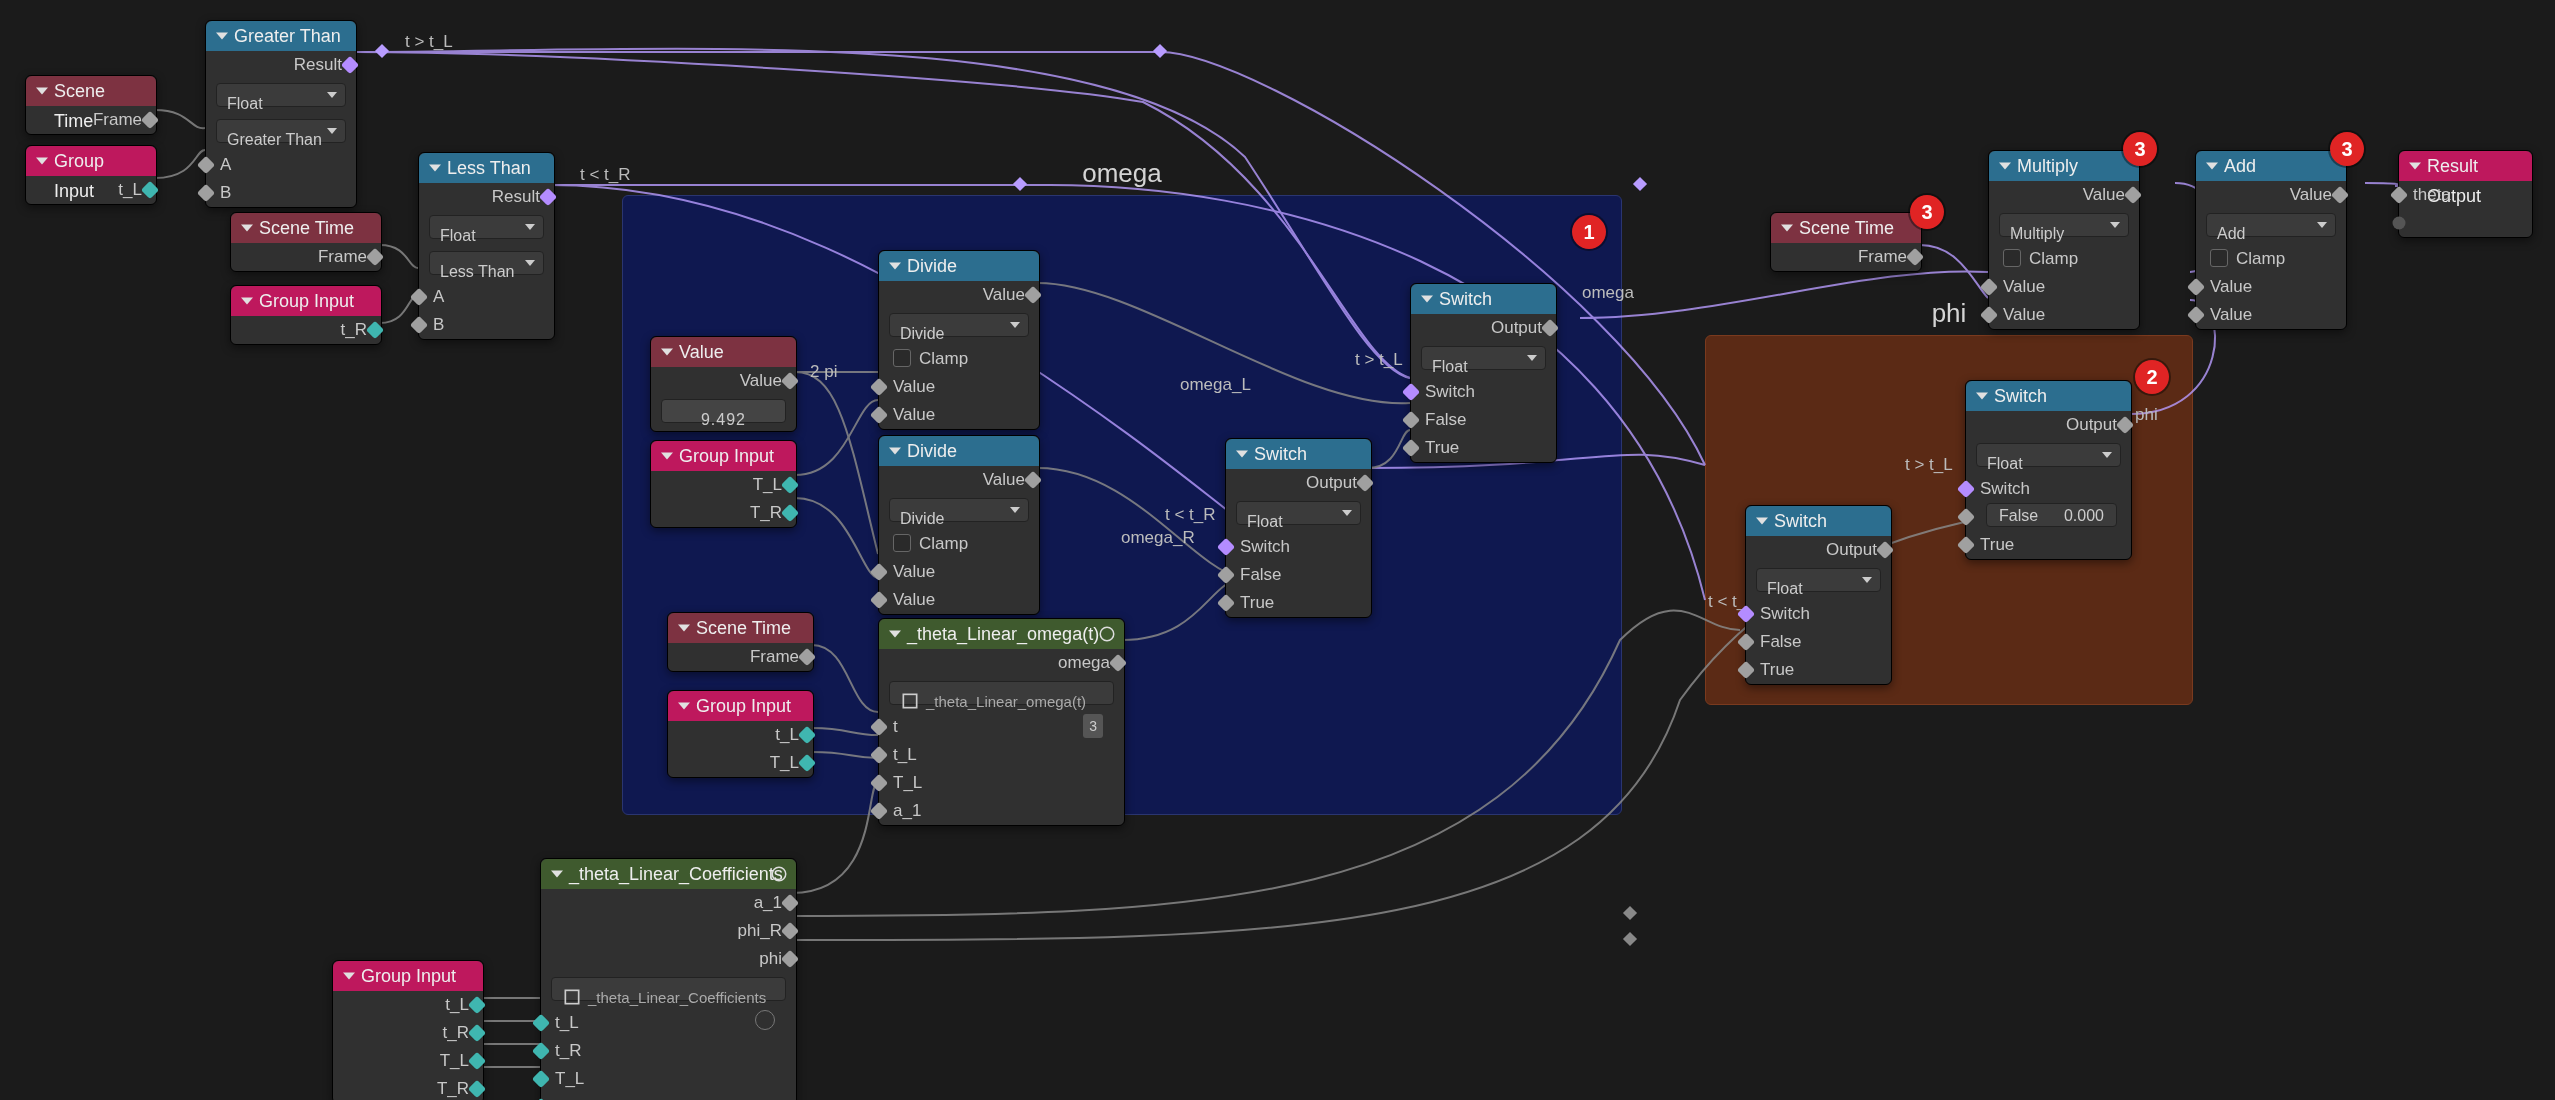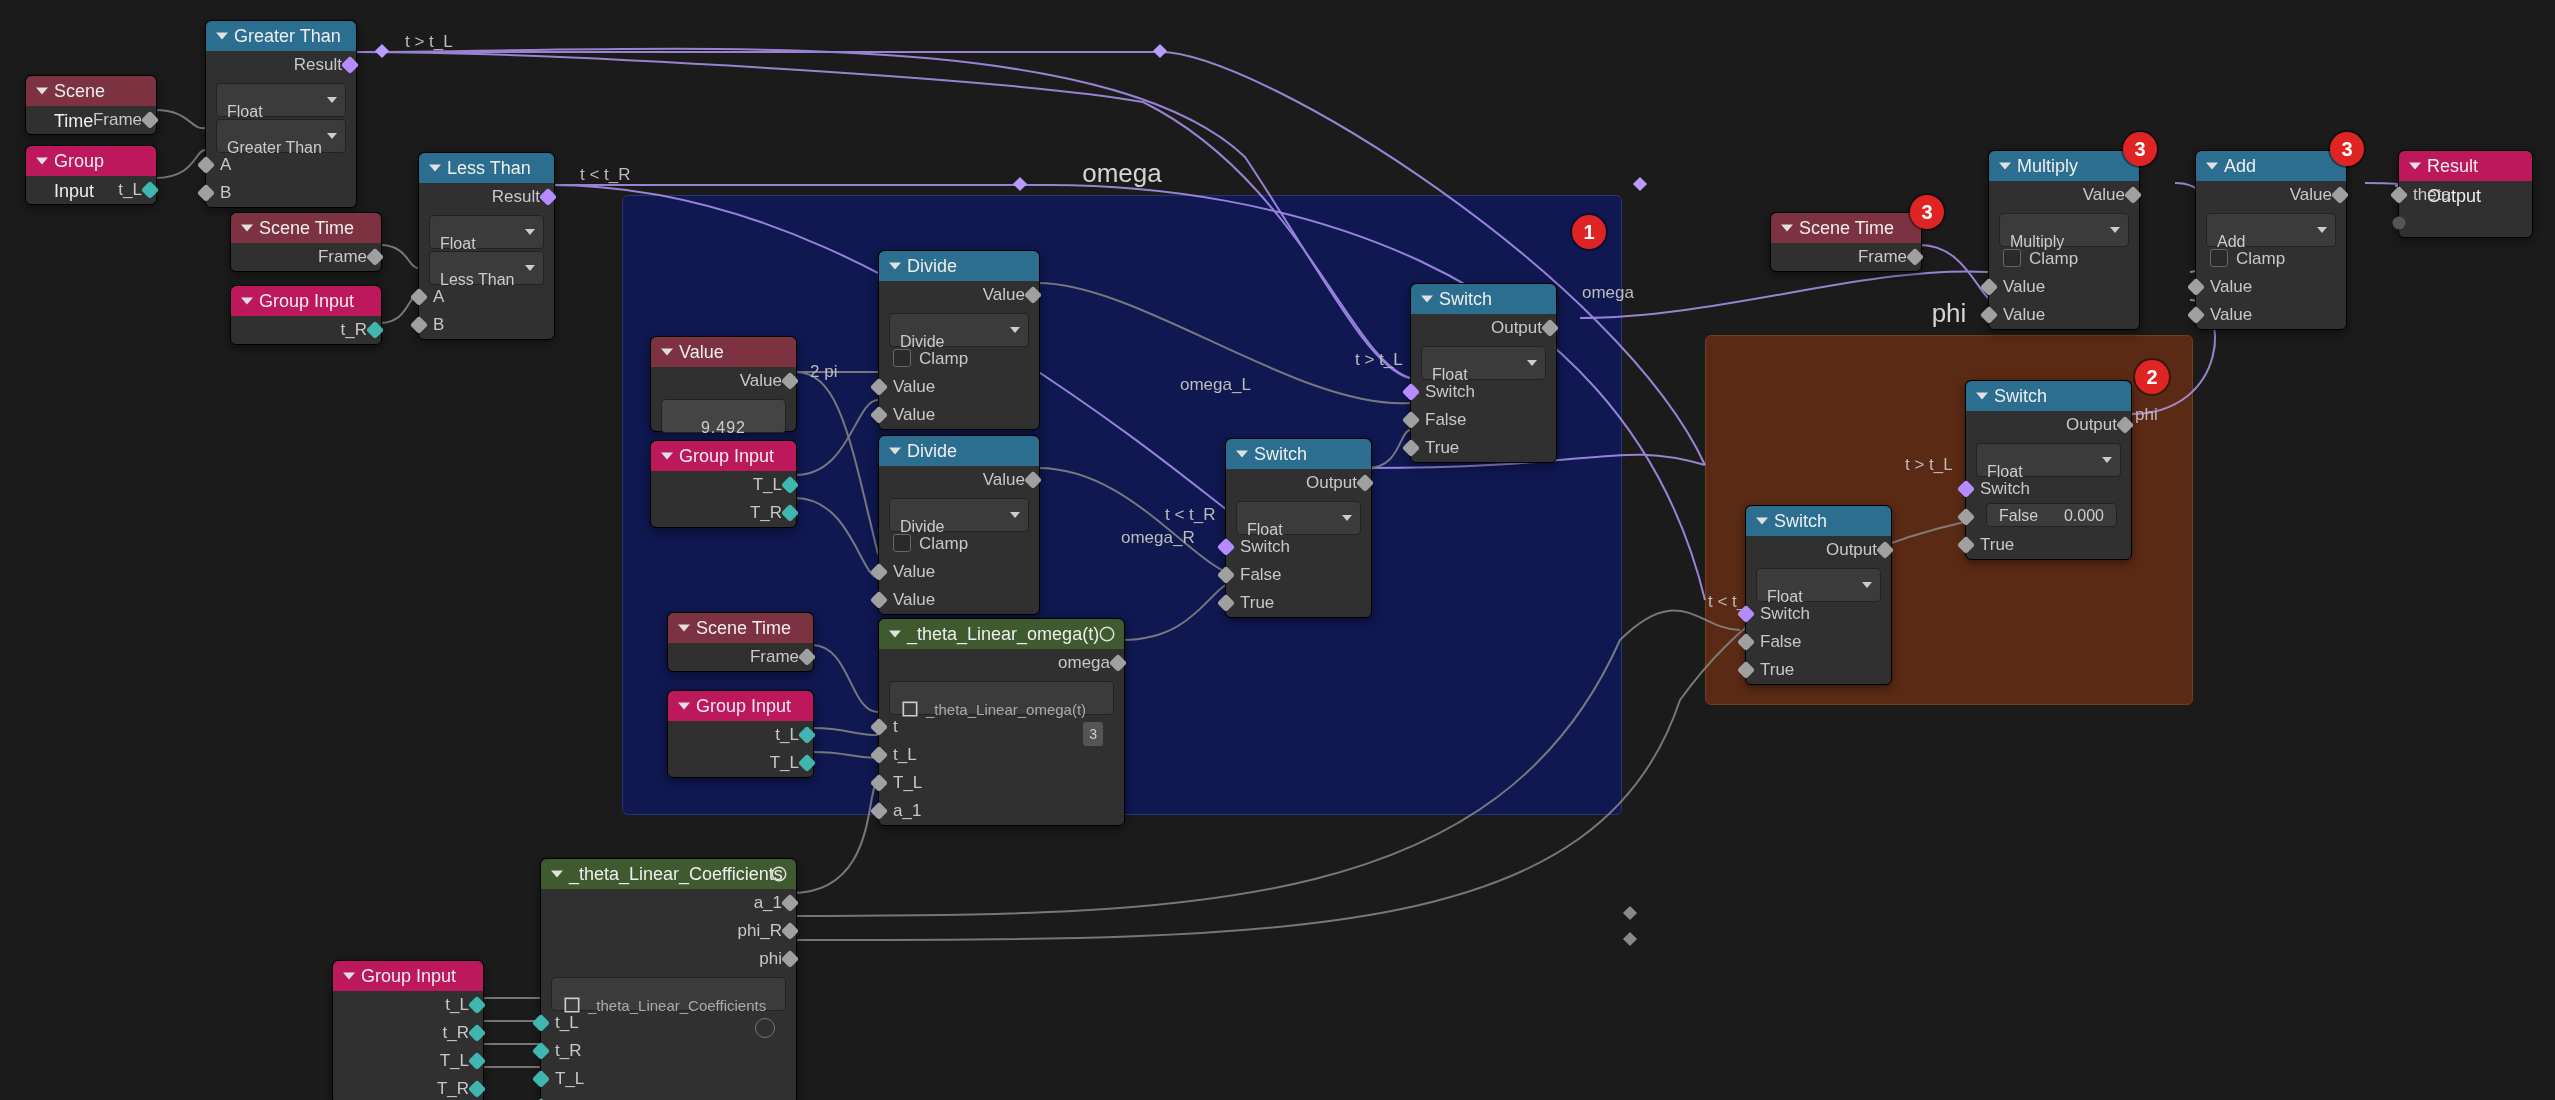--- a/index.html
+++ b/index.html
@@ -13,21 +13,21 @@
   .node .hdr{height:30px;line-height:30px;border-radius:6px 6px 0 0;font-size:18px;padding:0 12px 0 28px;position:relative;color:#eee;cursor:default}
   .node .hdr::before{content:"";position:absolute;left:10px;top:50%;width:0;height:0;border-left:6px solid transparent;border-right:6px solid transparent;border-top:7px solid #e0e0e0;transform:translateY(-50%)}
   .hdr.red{background:#7d3241}
   .hdr.blue{background:#2c6e8f}
   .hdr.green{background:#3f5a2e}
   .hdr.black{background:#be185d}
   .row{position:relative;height:28px;line-height:28px;padding:0 14px;font-size:17px;color:#c8c8c8}
   .row.in{text-align:left}
   .row.out{text-align:right}
   .row.mid{padding:4px 10px}
-  .pill{display:inline-block;width:calc(100% - 0px);height:24px;line-height:24px;background:#3b3b3b;border:1px solid #222;border-radius:4px;padding:16px 10px;color:#ccc;font-size:16px;box-sizing:border-box;position:relative}
+  .pill{display:inline-block;width:calc(100% - 0px);height:24px;line-height:24px;background:#3b3b3b;border:1px solid #222;border-radius:4px;padding:8px 10px;color:#ccc;font-size:16px;box-sizing:border-box;position:relative}
   .pill .arrow{position:absolute;right:8px;top:50%;border-left:5px solid transparent;border-right:5px solid transparent;border-top:6px solid #ccc;transform:translateY(-50%)}
   .pill.num{background:#444;text-align:center;letter-spacing:1px}
   .pill.split{display:flex;justify-content:space-between;padding:0 12px}
   .chk{display:inline-block;width:16px;height:16px;border:1px solid #666;border-radius:3px;margin-right:8px;vertical-align:-3px;background:#2a2a2a}
   .socket{position:absolute;width:13px;height:13px;border-radius:3px;transform:translate(-50%,-50%) rotate(45deg)}
   .sock-l{left:0}
   .sock-r{right:-7px}
   .s-grey{background:#a0a0a0}
   .s-teal{background:#3fb6b0}
   .s-purple{background:#b48cff}

